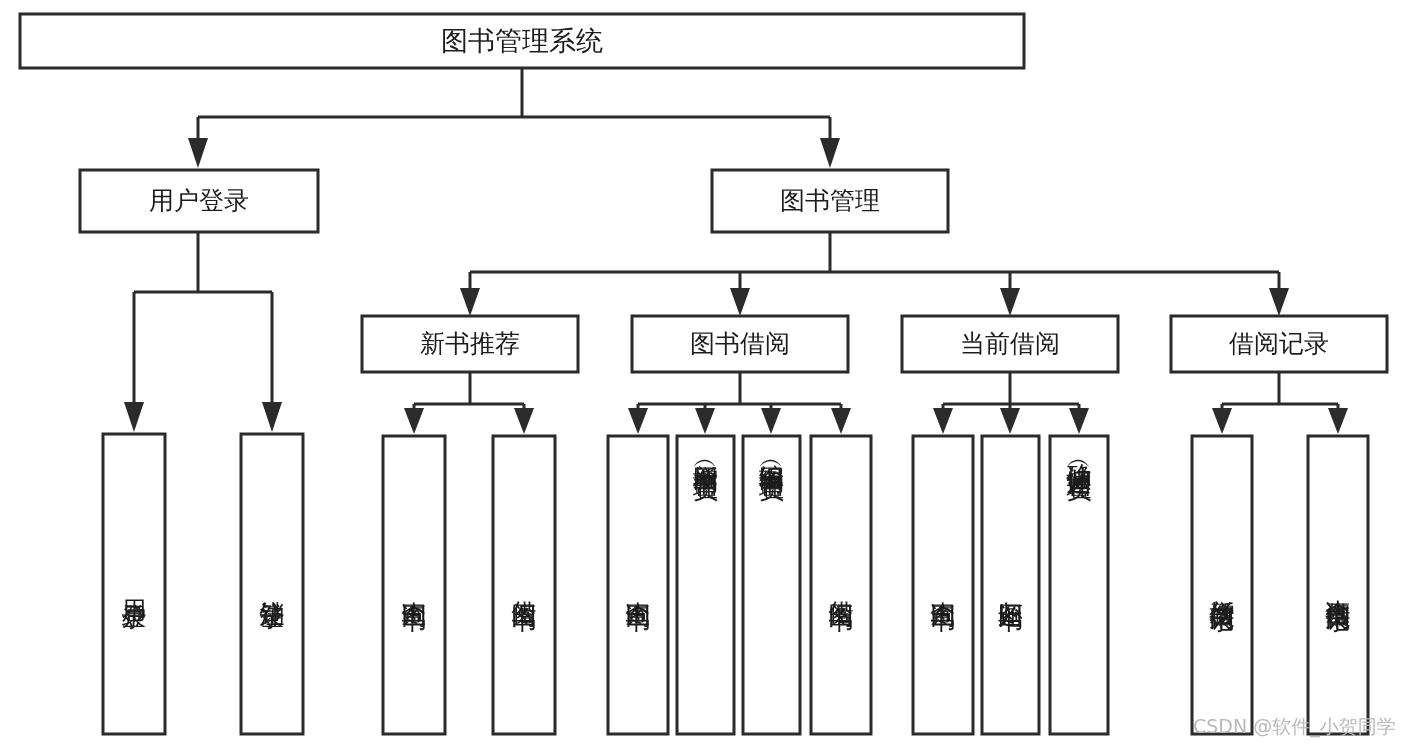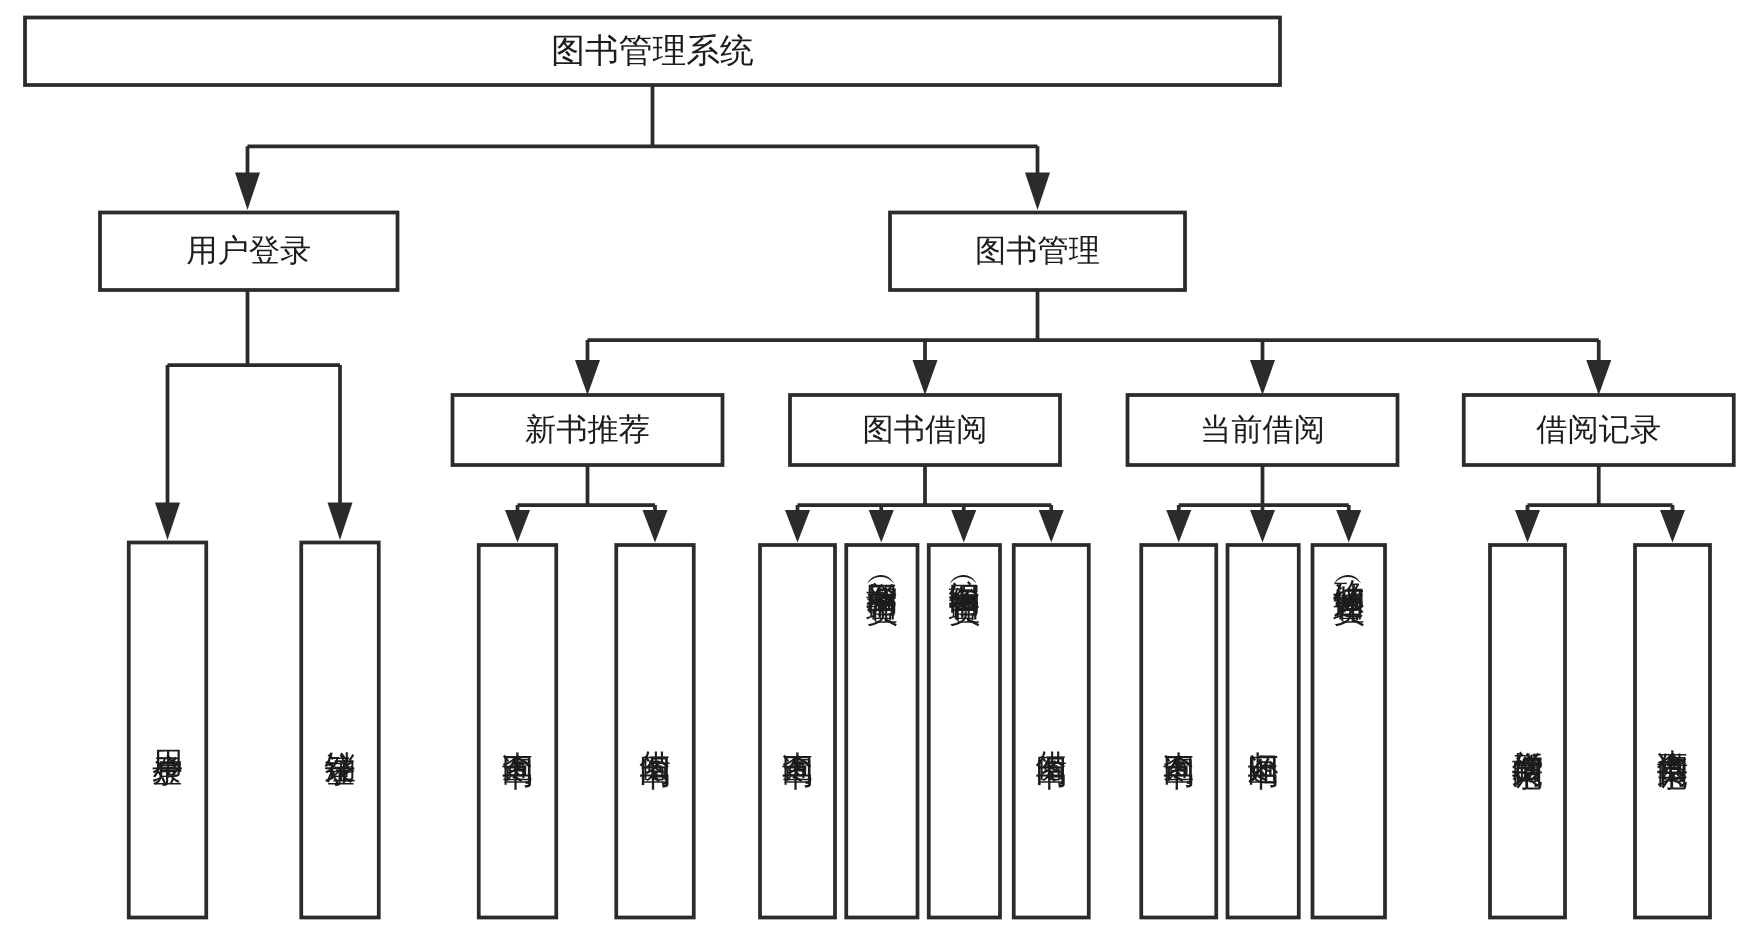--- a/index.html
+++ b/index.html
@@ -263,14 +263,15 @@
     <rect class="nodebox" x="1308" y="436" width="60" height="298"></rect>
     <foreignObject x="1310" y="438" width="56" height="294">
       <div xmlns="http://www.w3.org/1999/xhtml" class="vcell">
         <span class="vtext">查询借阅记录</span>
       </div>
     </foreignObject>
   </g>
 
 </svg>
 
+<div class="watermark">CSDN @软件_小贺同学</div>
 
 </div>
 
 </body></html>

